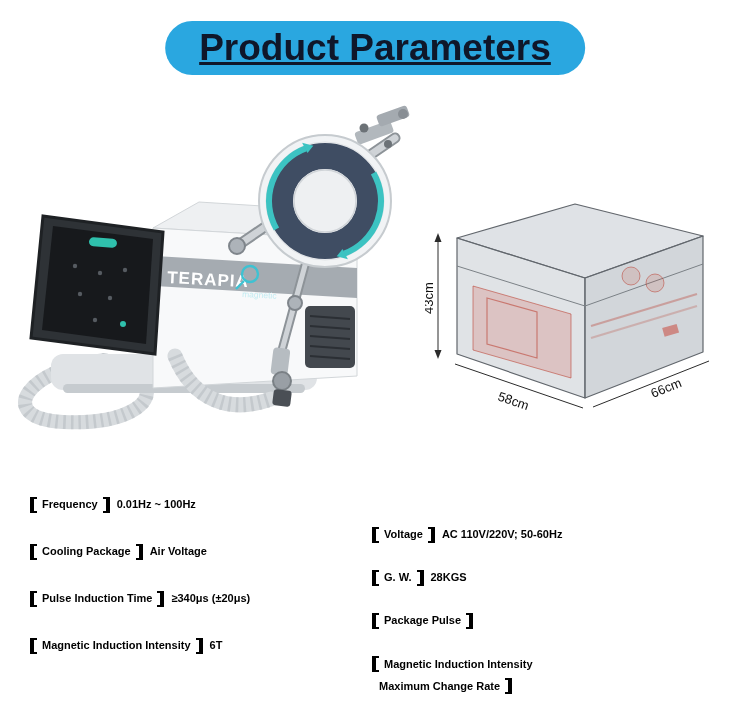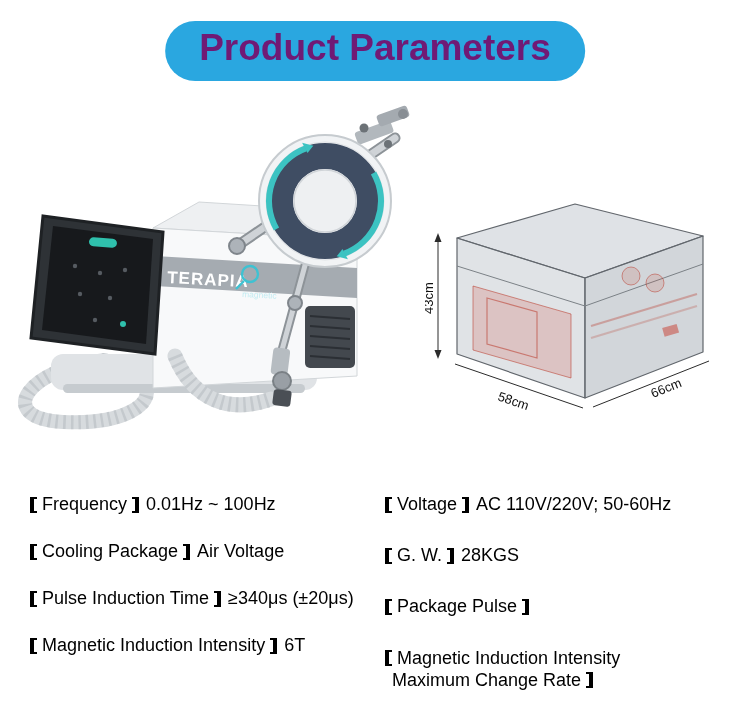--- a/index.html
+++ b/index.html
@@ -1,32 +1,32 @@
 <!DOCTYPE html>
 <html><head>
 <meta charset="utf-8">
 <style>
   html,body { margin:0; padding:0; background:#ffffff; }
   body { width:750px; height:717px; font-family:"Liberation Sans", sans-serif; position:relative; overflow:hidden; }
   .page { position:relative; width:750px; height:717px; background:#ffffff; }
 
   .banner {
     position:absolute; top:21px; left:50%; transform:translateX(-50%);
-    background:#2aa7e0; color:#701a75; border-radius:34px;
-    padding:6px 34px 12px; font-size:37px; font-weight:700; white-space:nowrap;
+    background:#2aa7e0; color:#0f172a; border-radius:34px;
+    padding:6px 34px 6px; font-size:37px; font-weight:700; white-space:nowrap;text-decoration:underline;
   }
 
   .product-svg { position:absolute; left:5px; top:98px; width:435px; height:375px; }
   .package-svg { position:absolute; left:425px; top:186px; width:315px; height:270px; }
 
   .specs { position:absolute; top:494px; left:0; width:750px; color:#000; }
   .col { position:absolute; top:0; display:flex; flex-direction:column; }
   .col-left { left:30px; gap:26px; }
-  .col-right { left:385px; gap:30px; }
-  .spec { font-size:18px; white-space:nowrap; display:flex; align-items:flex-start; line-height:21px; }
+  .col-right { left:372px; gap:22px;margin-top:30px; }
+  .spec { font-size:11px; white-space:nowrap; display:flex; align-items:flex-start; line-height:21px;font-weight:bold; }
   .lbl { display:inline-flex; align-items:center; }
   .val { margin-left:7px; }
   .val-2 { margin-left:10px; line-height:21px; }
   .lbl-2 { display:flex; flex-direction:column; line-height:22px; }
   .lbl-2 .row { display:inline-flex; align-items:center; }
   .lbl-2 .row.indent { padding-left:7px; }
 
   
   .bk { display:inline-block; width:7px; height:16px; box-sizing:border-box; }
   .bko { border-left:4px solid #000; border-top:2.5px solid #000; border-bottom:2.5px solid #000; margin-right:5px; }

